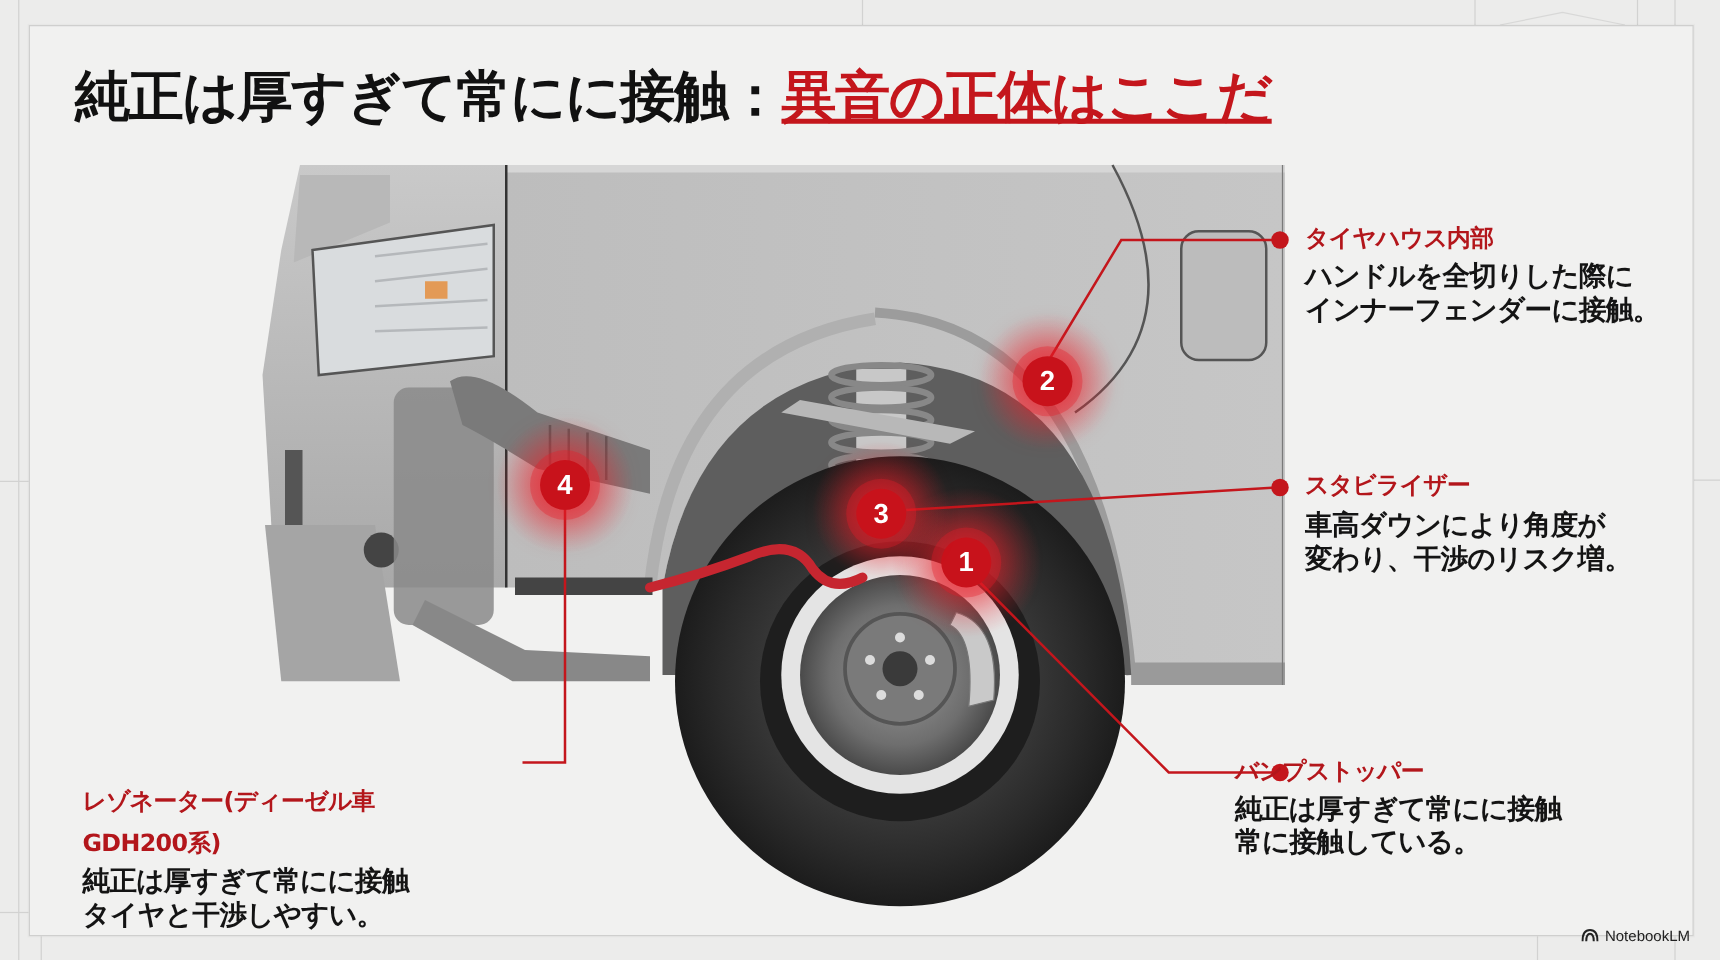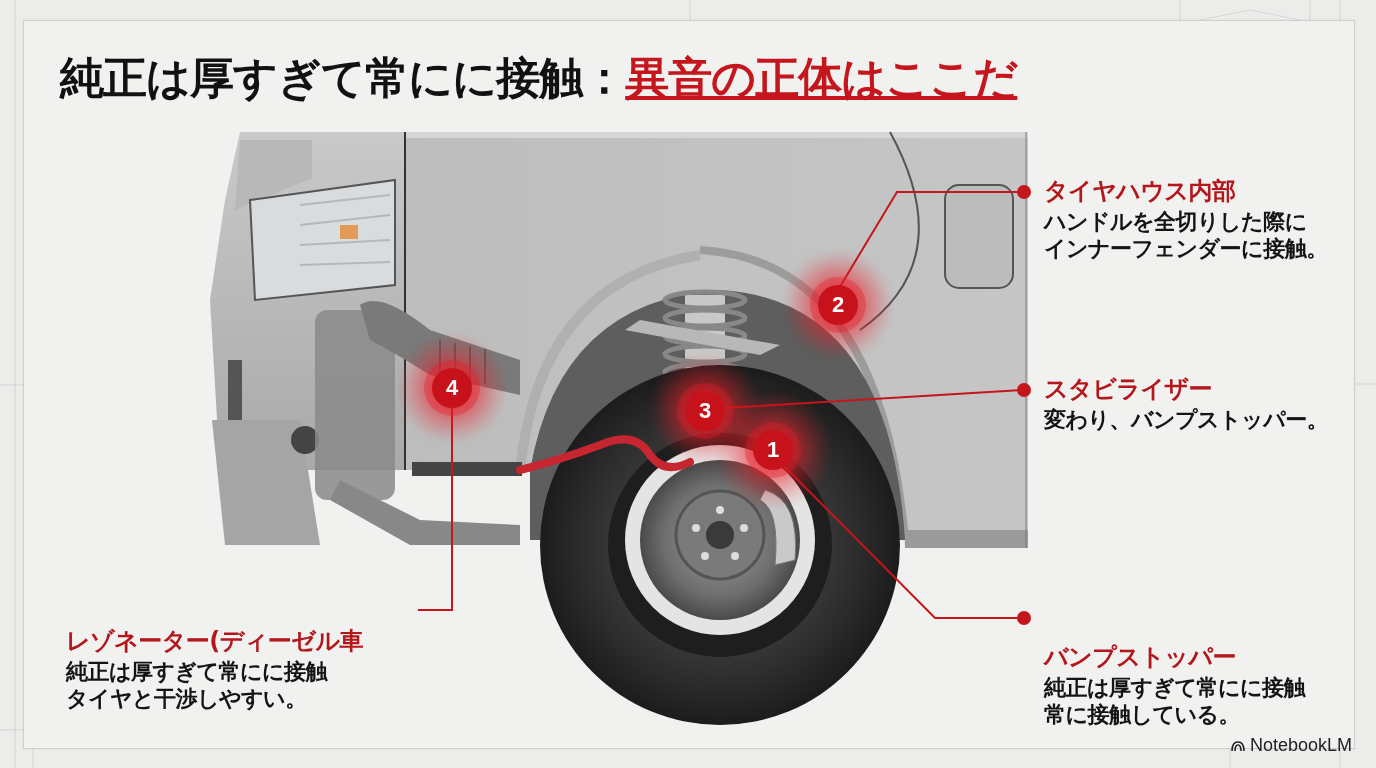--- a/index.html
+++ b/index.html
@@ -16,37 +16,37 @@
   }
   .title {
     position:absolute; left:60px; top:46px; height:64px;
     font-size:44px; font-weight:bold; letter-spacing:-1px; white-space:nowrap;
     color:#111; line-height:64px;
   }
   .title .accent { color:#c4161c;text-decoration:underline; }
   .illus { position:absolute; left:0; top:0; }
   .callout { position:absolute; }
   .callout .head {
-    font-size:24px; font-weight:bold; color:#b3161b; line-height:34px; white-space:nowrap;
+    font-size:19px; font-weight:bold; color:#b3161b; line-height:34px; white-space:nowrap;
     letter-spacing:-0.5px;
   }
   .callout .body {
     font-size:22px; font-weight:bold; color:#141414; line-height:27px; white-space:nowrap;
     letter-spacing:-0.5px;
   }
   .badge {
     position:absolute; width:40px; height:40px; border-radius:50%;
     background:#c8121b; color:#fff; font-weight:bold; font-size:22px;
     display:flex; align-items:center; justify-content:center;
     box-shadow:0 0 0 8px rgba(230,30,40,0.35), 0 0 26px 14px rgba(235,30,40,0.45);
     font-family:"Liberation Sans", sans-serif;
   }
   .brand {
-    position:absolute; right:24px; bottom:12px; font-size:18px; color:#222;
-    font-family:"Liberation Sans", sans-serif; display:flex; align-items:center; gap:5px;margin-top:44px;
+    position:absolute; right:24px; bottom:12px; font-size:12px; color:#222;
+    font-family:"Liberation Sans", sans-serif; display:flex; align-items:flex-start; gap:5px;margin-top:44px;
   }
 </style>
 </head>
 <body>
 
 <svg class="bg-grid" width="1376" height="768">
   <g stroke="#d2d2d1" stroke-width="1">
     <line x1="15" y1="0" x2="15" y2="768"></line>
     <line x1="1340" y1="0" x2="1340" y2="768"></line>
     <line x1="0" y1="385" x2="40" y2="385"></line>
@@ -193,31 +193,33 @@
 <div class="badge" style="left:432px;top:368px;">4</div>
 
 <div class="callout" style="left:1044px;top:174px;">
   <div class="head">タイヤハウス内部</div>
   <div class="body">ハンドルを全切りした際に</div>
   <div class="body">インナーフェンダーに接触。</div>
 </div>
 
 <div class="callout" style="left:1044px;top:372px;font-family:Liberation Serif, serif;">
   <div class="head">スタビライザー</div>
-  <div class="body">変わり、バンプストッパー。</div>
-</div>
-
-<div class="callout" style="left:1044px;top:600px;margin-top:40px;">
+  <div class="body">車高ダウンにより角度が</div>
+  <div class="body">変わり、干渉のリスク増。</div>
+</div>
+
+<div class="callout" style="left:988px;top:600px;">
   <div class="head">バンプストッパー</div>
   <div class="body">純正は厚すぎて常にに接触</div>
   <div class="body">常に接触している。</div>
 </div>
 
 <div class="callout" style="left:66px;top:624px;">
   <div class="head">レゾネーター(ディーゼル車</div>
+  <div class="head">GDH200系)</div>
   <div class="body">純正は厚すぎて常にに接触</div>
   <div class="body">タイヤと干渉しやすい。</div>
 </div>
 
 <div class="brand">
   <svg width="14" height="12" viewBox="0 0 14 12">
     <path d="M1,11 Q1,2 7,2 Q13,2 13,11" fill="none" stroke="#222" stroke-width="1.6"></path>
     <path d="M4,11 Q4,5 7,5 Q10,5 10,11" fill="none" stroke="#222" stroke-width="1.6"></path>
   </svg>
   <span>NotebookLM</span>

